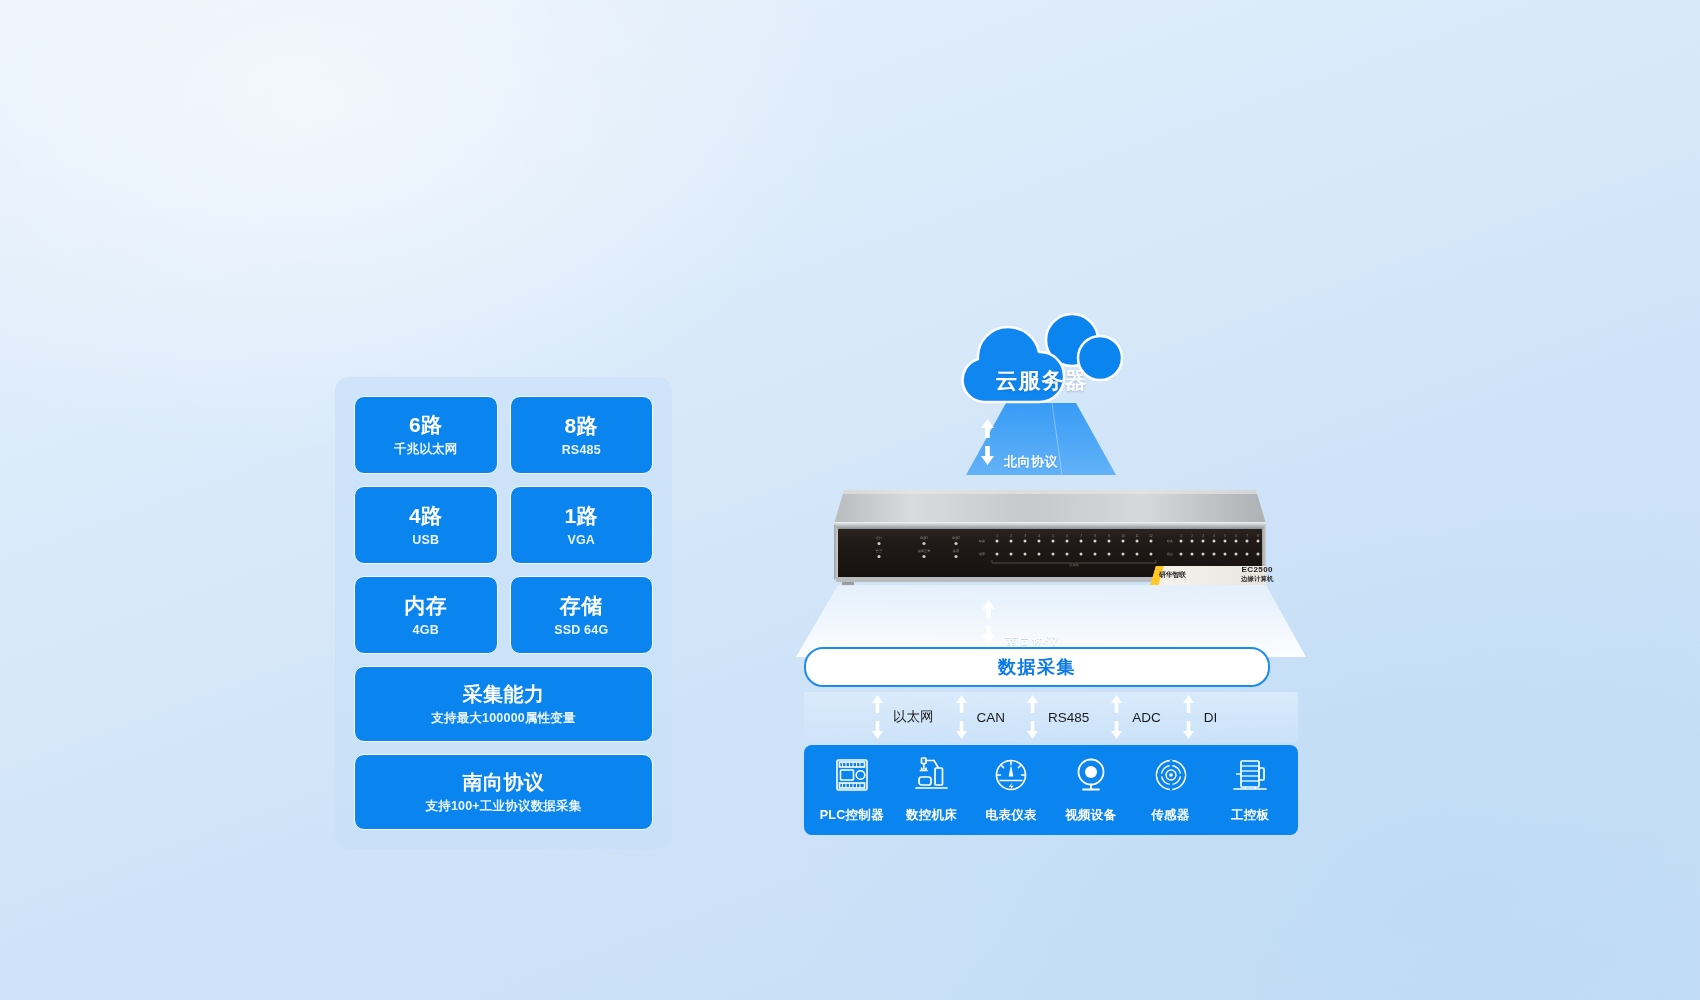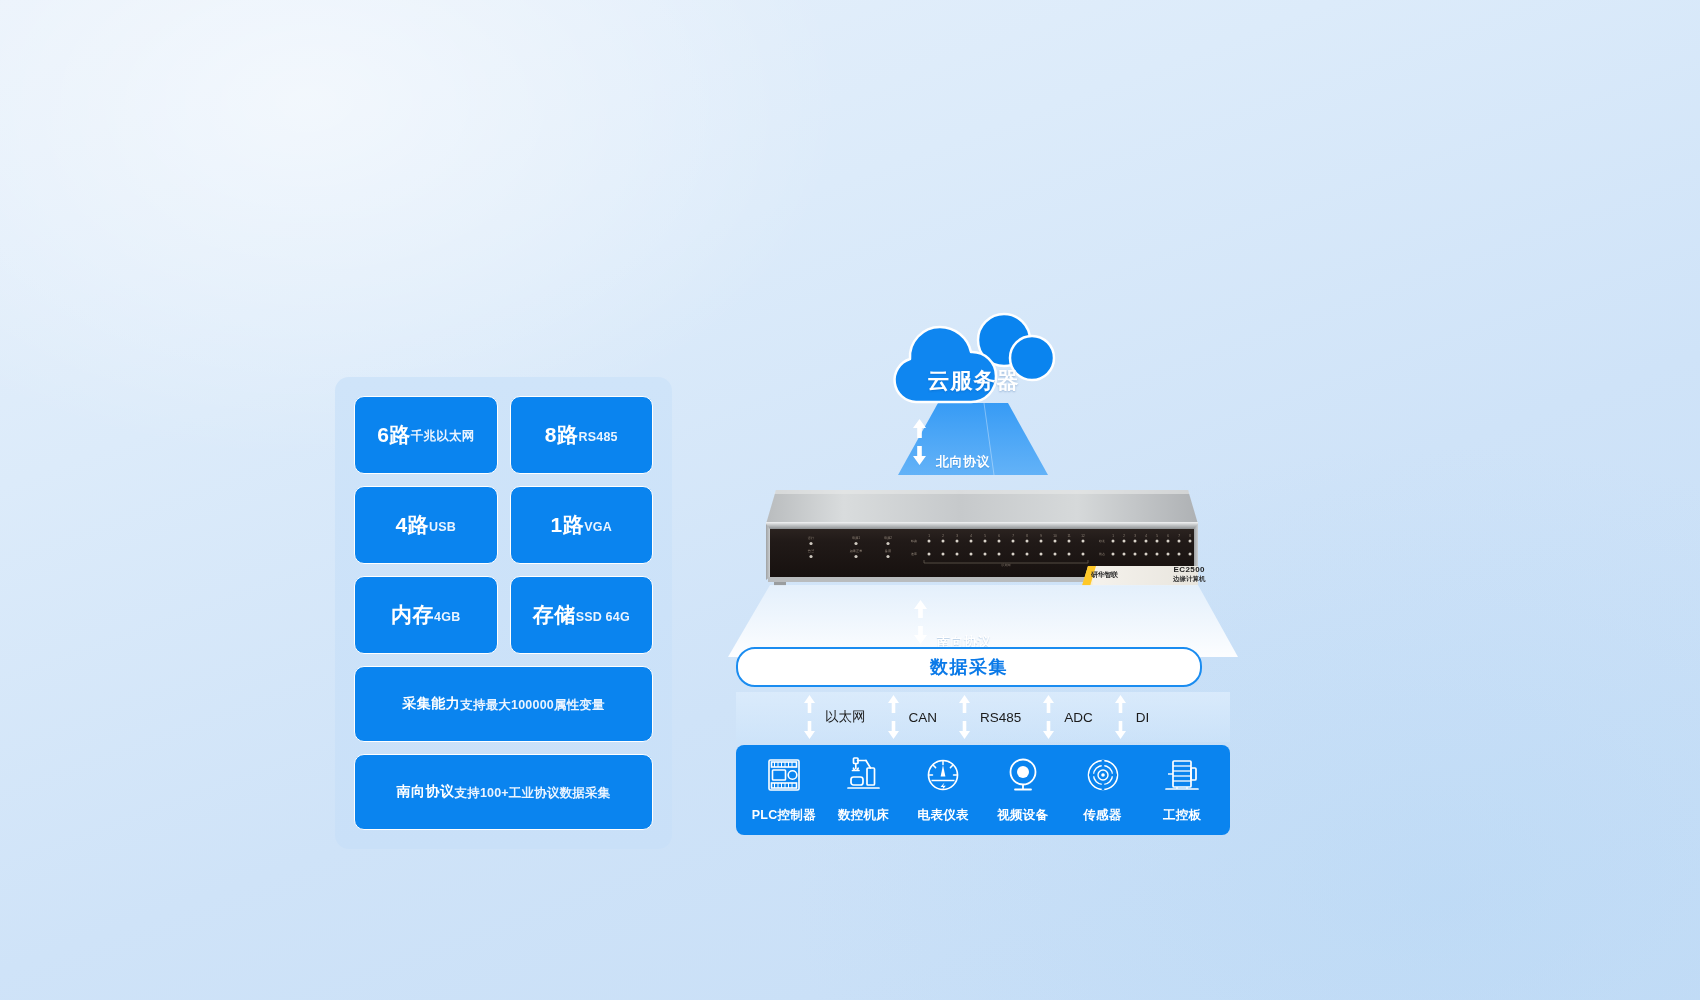--- a/index.html
+++ b/index.html
@@ -30,41 +30,41 @@
     border-radius: 14px;
     padding: 19px;
     display: flex; flex-direction: column; gap: 12px;
   }
   .spec-row { display: flex; gap: 12px; }
   .spec-card {
     background: #0a84ef;
     border: 1.5px solid #ffffff;
     border-radius: 10px;
     flex: 1;
-    display: flex; flex-direction: row;
+    display: flex; flex-direction: column;
     align-items: center; justify-content: center;
     color: #ffffff;
     height: 78px;
   }
   .spec-card.wide { width: 100%; height: 66px; }
   .spec-title {
     font-size: 21px; font-weight: 700; letter-spacing: 0.5px;
     line-height: 1.25;
   }
   .spec-sub {
     font-size: 12.5px; font-weight: 600; margin-top: 3px;
     color: #eaf4ff; letter-spacing: 0.2px;
   }
-  .spec-card.wide .spec-title { font-size: 14px; }
+  .spec-card.wide .spec-title { font-size: 20px; }
   .spec-card.wide .spec-sub { font-size: 12.5px; text-align: center; }
 
   
   .diagram {
     position: absolute;
-    left: 708px; top: 300px;
+    left: 776px; top: 300px;
     width: 560px; height: 560px;
   }
 
   
   .cloud-wrap {
     position: absolute; left: 178px; top: 10px;
     width: 175px; height: 105px;
   }
   .cloud-svg { position:absolute; left:0; top:0; }
   .cloud-label {

